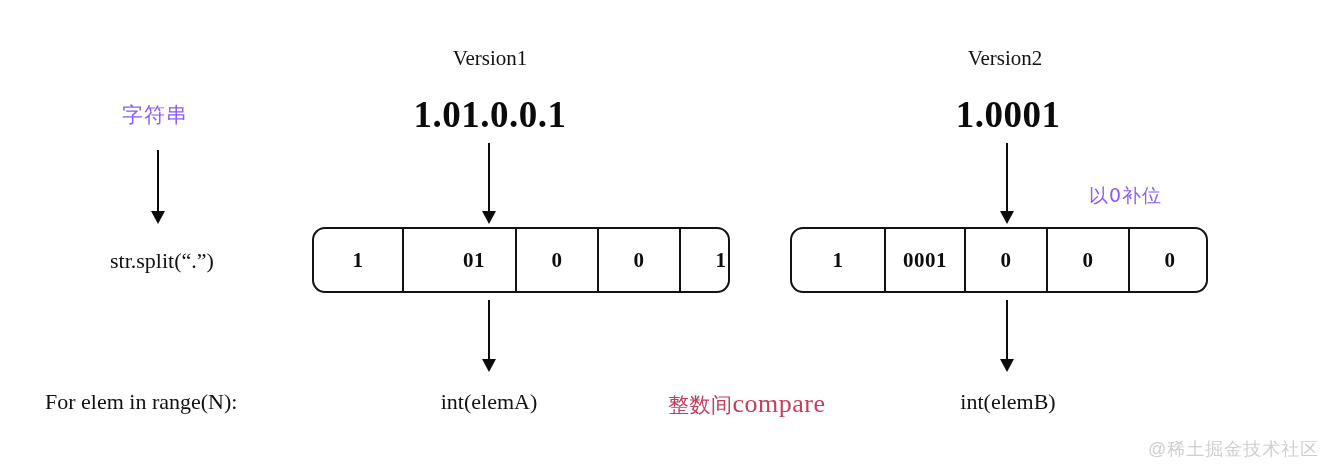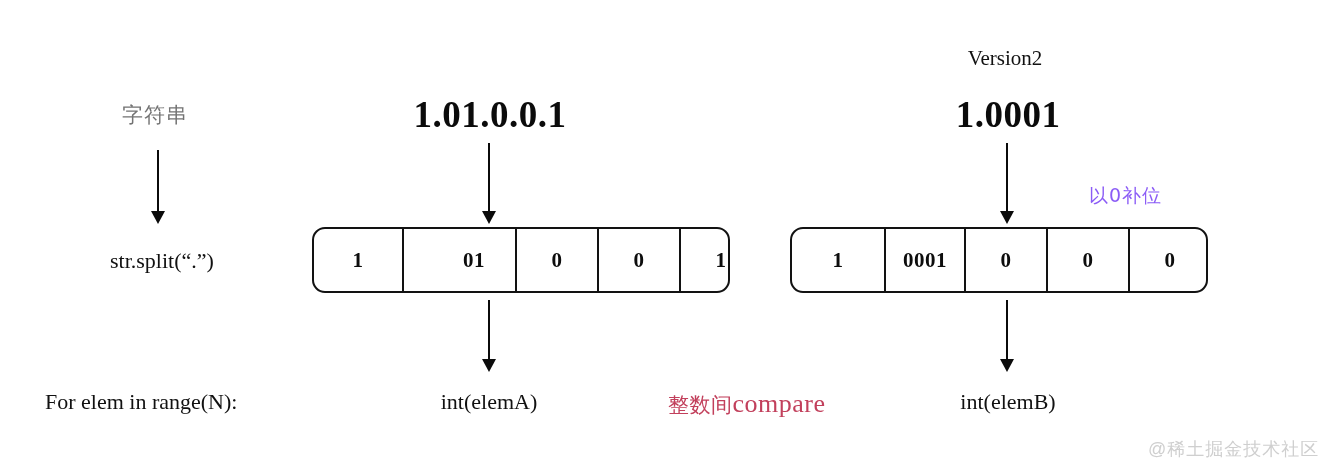--- a/index.html
+++ b/index.html
@@ -17,21 +17,21 @@
     height: 470px;
     background: #ffffff;
     overflow: hidden;
   }
   .abs { position: absolute; }
 
   
   .label-cn {
     font-family: "DejaVu Sans", "Liberation Sans", sans-serif;
     font-size: 21px;
-    color: #737373;
+    color: #8b5cf6;
     white-space: nowrap;
     letter-spacing: 1px;
   }
   .label-sm-cn {
     font-family: "DejaVu Sans", "Liberation Sans", sans-serif;
     font-size: 19px;
     color: #8b5cf6;
     white-space: nowrap;
     letter-spacing: 1px;
   }
@@ -120,20 +120,21 @@
     border-left: 7px solid transparent;
     border-right: 7px solid transparent;
     border-top: 13px solid #0b0b0b;
   }
 </style>
 </head>
 <body>
 
 <div id="canvas">
 
+  <div class="abs version-title" style="left:390px; top:46px; width:200px;">Version1</div>
 
   <div class="abs version-title" style="left:905px; top:46px; width:200px;">Version2</div>
 
   <div class="abs version-value" style="left:364px; top:93px; width:252px;">1.01.0.0.1</div>
 
   <div class="abs version-value" style="left:882px; top:93px; width:252px;">1.0001</div>
 
   <div class="abs label-cn" style="left:122px; top:101px;">字符串</div>
 
   <div class="abs label-serif" style="left:45px; top:389px;">For elem in range(N):</div>

